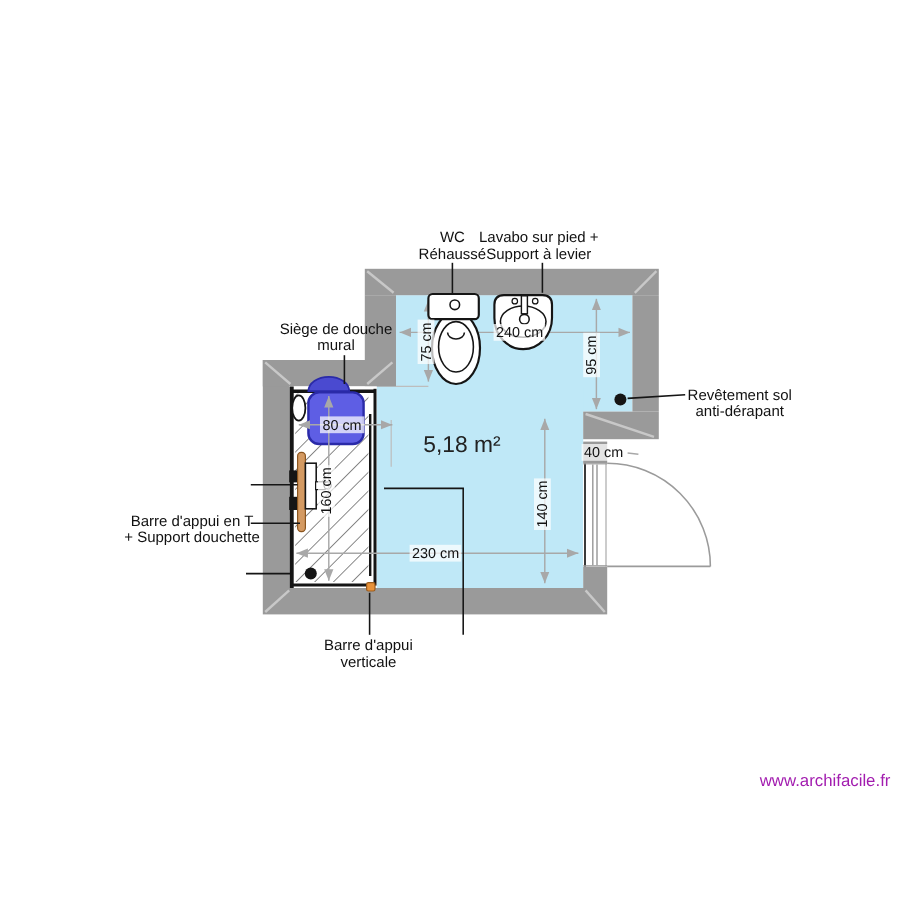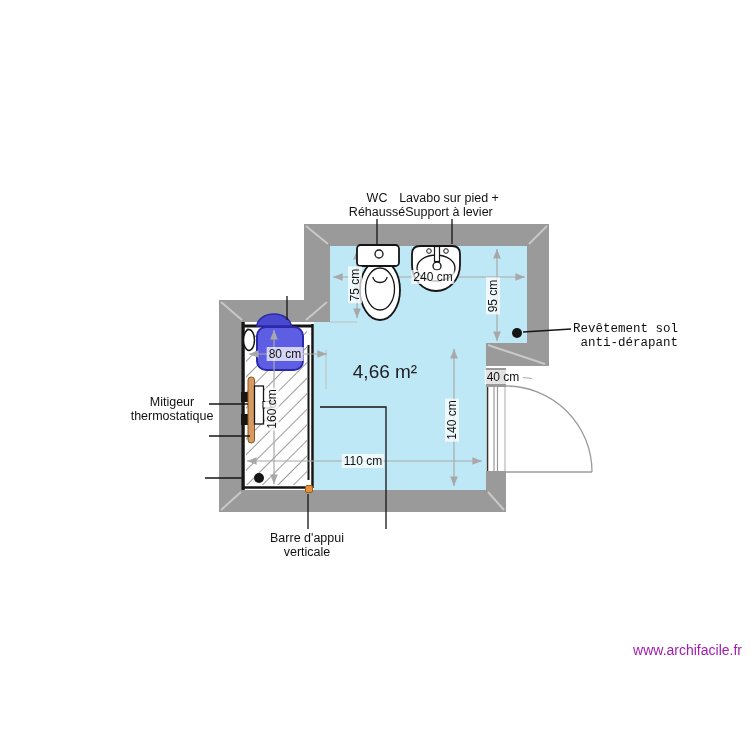--- a/index.html
+++ b/index.html
@@ -1,21 +1,21 @@
 <!DOCTYPE html>
 <html style="--wall_gray: #9a9a9a; --corner_gray: #c8c8c8; --floor_blue: #bfe8f7; --seat_blue: #5e5ee4; --seat_dome: #4a4ad0; --seat_border: #2a2aa8; --bar_tan: #d49a62; --dot_orange: #e8923a; --dim_gray: #a8a8a8; --line_black: #151515;"><head>
 <meta charset="utf-8">
 <style>
   html,body{margin:0;padding:0;background:#ffffff;}
   .canvas{position:relative;width:750px;height:750px;background:#fff;overflow:hidden;
           font-family:"Liberation Sans",sans-serif;}
   .canvas svg{position:absolute;left:0;top:0;}
   .label{position:absolute;font-size:12.5px;color:#111;text-align:center;
          white-space:pre-line;line-height:1.12;transform:translateX(-50%);}
-  .label.leftalign{transform:none;text-align:right;font-family:Liberation Mono, monospace;}
+  .label.leftalign{transform:none;text-align:center;}
   .dim{position:absolute;font-size:12px;color:#111;background:rgba(255,255,255,.72);
        padding:0 2px;white-space:nowrap;transform:translate(-50%,-50%);}
   .dim.vert{transform:translate(-50%,-50%) rotate(-90deg);}
   .area{position:absolute;font-size:19px;color:#222;white-space:nowrap;
         transform:translate(-50%,-50%);}
   .watermark{position:absolute;font-size:14px;color:#a21caf;white-space:nowrap;
              transform:translateX(-100%);}
   
   .wall{fill:var(--wall_gray);}
   .cornerline{stroke:var(--corner_gray);stroke-width:2;}
@@ -142,32 +142,34 @@
     <path class="leader" d="M523,332 L571,329"></path>
     <path class="leader" d="M308,529 V494"></path>
     <path class="leader" d="M386,529 V407 H320"></path>
   </g>
 </svg>
 
 <div class="label" style="left:377px;top:191px">WC
 Réhaussé</div>
 <div class="label" style="left:449px;top:191px">Lavabo sur pied +
 Support à levier</div>
-<div class="label" style="left:172px;top:395px">Mitigeur
-thermostatique</div>
+<div class="label" style="left:280px;top:267px">Siège de douche
+mural</div>
+<div class="label" style="left:160px;top:427px">Barre d'appui en T
++ Support douchette</div>
 <div class="label leftalign" style="left:573px;top:322px">Revêtement sol
 anti-dérapant</div>
 <div class="label" style="left:307px;top:531px">Barre d'appui
 verticale</div>
 
 <div class="dim" style="left:433px;top:277px">240 cm</div>
 <div class="dim vert" style="left:493px;top:296px">95 cm</div>
 <div class="dim vert" style="left:355px;top:285px">75 cm</div>
 <div class="dim" style="left:285px;top:354px">80 cm</div>
 <div class="dim vert" style="left:272px;top:409px">160 cm</div>
 <div class="dim vert" style="left:452px;top:420px">140 cm</div>
-<div class="dim" style="left:363px;top:461px">110 cm</div>
+<div class="dim" style="left:363px;top:461px">230 cm</div>
 <div class="dim" style="left:503px;top:377px">40 cm</div>
 
-<div class="area" style="left:385px;top:372px">4,66 m²</div>
+<div class="area" style="left:385px;top:372px">5,18 m²</div>
 <div class="watermark" style="left:742px;top:642px">www.archifacile.fr</div>
 
 </div>
 
 </body></html>

